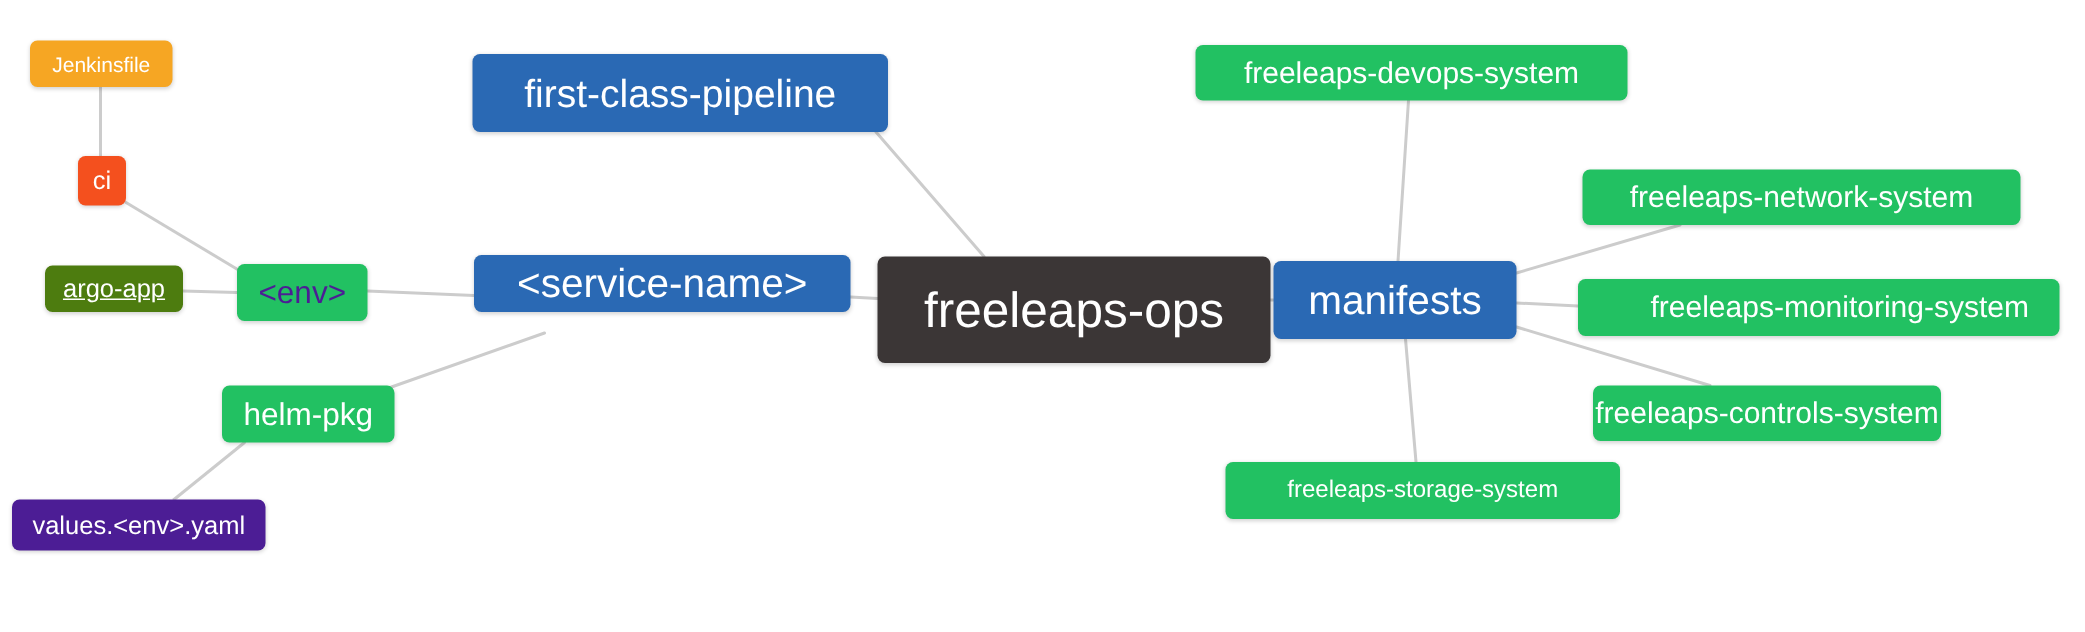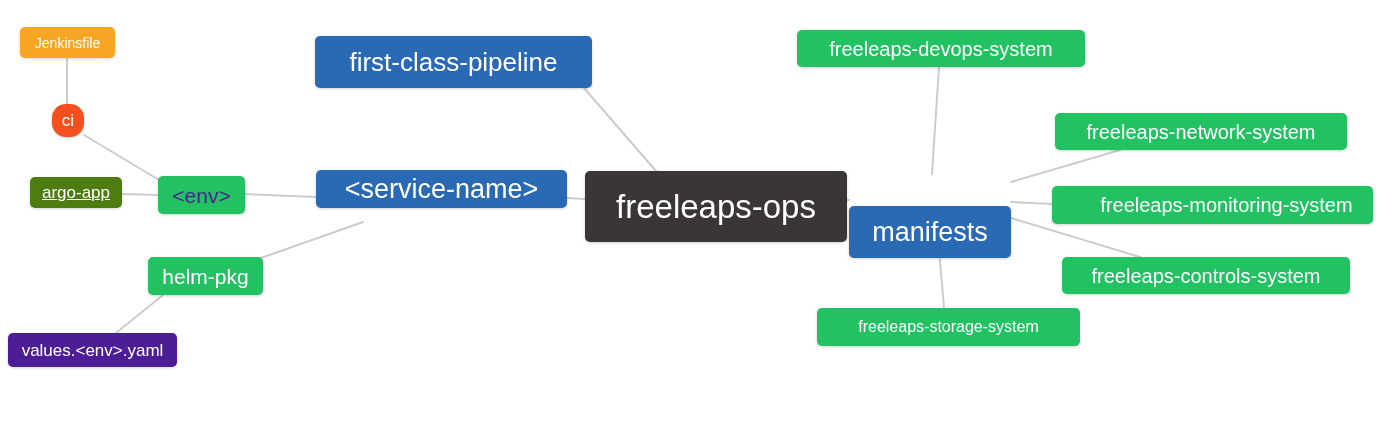--- a/index.html
+++ b/index.html
@@ -52,28 +52,28 @@
       <line x1="567" y1="198" x2="585" y2="199" stroke="#cccccc" stroke-width="2" stroke-linecap="round"></line>
       <line x1="847" y1="200" x2="849" y2="200" stroke="#cccccc" stroke-width="2" stroke-linecap="round"></line>
       <line x1="932" y1="174" x2="939" y2="67" stroke="#cccccc" stroke-width="2" stroke-linecap="round"></line>
       <line x1="1011" y1="182" x2="1120" y2="150" stroke="#cccccc" stroke-width="2" stroke-linecap="round"></line>
       <line x1="1011" y1="202" x2="1052" y2="204" stroke="#cccccc" stroke-width="2" stroke-linecap="round"></line>
       <line x1="1011" y1="218" x2="1140" y2="257" stroke="#cccccc" stroke-width="2" stroke-linecap="round"></line>
       <line x1="937" y1="226" x2="944" y2="308" stroke="#cccccc" stroke-width="2" stroke-linecap="round"></line>
     </svg>
   <div class="nodes">
       <div class="node" style="left: 20px; top: 27px; width: 95px; height: 31px; font-size: 14px; background: rgb(246, 166, 35); color: rgb(255, 255, 255);">Jenkinsfile</div>
-      <div class="node" style="left: 52px; top: 104px; width: 32px; height: 33px; font-size: 17px; background: rgb(244, 80, 30); color: rgb(255, 255, 255); border-radius: 14px;">ci</div>
+      <div class="node" style="left: 52px; top: 104px; width: 32px; height: 33px; font-size: 17px; background: rgb(244, 80, 30); color: rgb(255, 255, 255);">ci</div>
       <div class="node" style="left: 30px; top: 177px; width: 92px; height: 31px; font-size: 17px; background: #4d7c0f; color: rgb(255, 255, 255); text-decoration: underline;">argo-app</div>
       <div class="node" style="left: 158px; top: 176px; width: 87px; height: 38px; font-size: 21px; background: rgb(34, 193, 98); color: #4c1d95;">&lt;env&gt;</div>
       <div class="node" style="left: 148px; top: 257px; width: 115px; height: 38px; font-size: 21px; background: rgb(34, 193, 98); color: rgb(255, 255, 255);">helm-pkg</div>
       <div class="node" style="left: 8px; top: 333px; width: 169px; height: 34px; font-size: 17px; background: #4c1d95; color: rgb(255, 255, 255);">values.&lt;env&gt;.yaml</div>
       <div class="node" style="left: 316px; top: 170px; width: 251px; height: 38px; font-size: 27px; background: rgb(42, 105, 180); color: rgb(255, 255, 255);">&lt;service-name&gt;</div>
       <div class="node" style="left: 315px; top: 36px; width: 277px; height: 52px; font-size: 26px; background: rgb(42, 105, 180); color: rgb(255, 255, 255);">first-class-pipeline</div>
       <div class="node" style="left: 585px; top: 171px; width: 262px; height: 71px; font-size: 33px; background: rgb(59, 54, 54); color: rgb(255, 255, 255);">freeleaps-ops</div>
-      <div class="node" style="left: 849px; top: 174px; width: 162px; height: 52px; font-size: 27px; background: rgb(42, 105, 180); color: rgb(255, 255, 255); margin-top: 32px;">manifests</div>
+      <div class="node" style="left: 849px; top: 174px; width: 162px; height: 52px; font-size: 27px; background: rgb(42, 105, 180); color: rgb(255, 255, 255);">manifests</div>
       <div class="node" style="left: 797px; top: 30px; width: 288px; height: 37px; font-size: 20px; background: rgb(34, 193, 98); color: rgb(255, 255, 255);">freeleaps-devops-system</div>
       <div class="node" style="left: 1055px; top: 113px; width: 292px; height: 37px; font-size: 20px; background: rgb(34, 193, 98); color: rgb(255, 255, 255);">freeleaps-network-system</div>
       <div class="node" style="left: 1052px; top: 186px; width: 321px; height: 38px; font-size: 20px; background: rgb(34, 193, 98); color: rgb(255, 255, 255); padding-left: 28px;">freeleaps-monitoring-system</div>
-      <div class="node" style="left: 1062px; top: 257px; width: 288px; height: 37px; font-size: 20px; background: rgb(34, 193, 98); color: rgb(255, 255, 255);">freeleaps-controls-system</div>
+      <div class="node" style="left: 1062px; top: 257px; width: 232px; height: 37px; font-size: 20px; background: rgb(34, 193, 98); color: rgb(255, 255, 255);">freeleaps-controls-system</div>
       <div class="node" style="left: 817px; top: 308px; width: 263px; height: 38px; font-size: 16px; background: rgb(34, 193, 98); color: rgb(255, 255, 255);">freeleaps-storage-system</div>
     </div>
 </div>
 
 </body></html>

